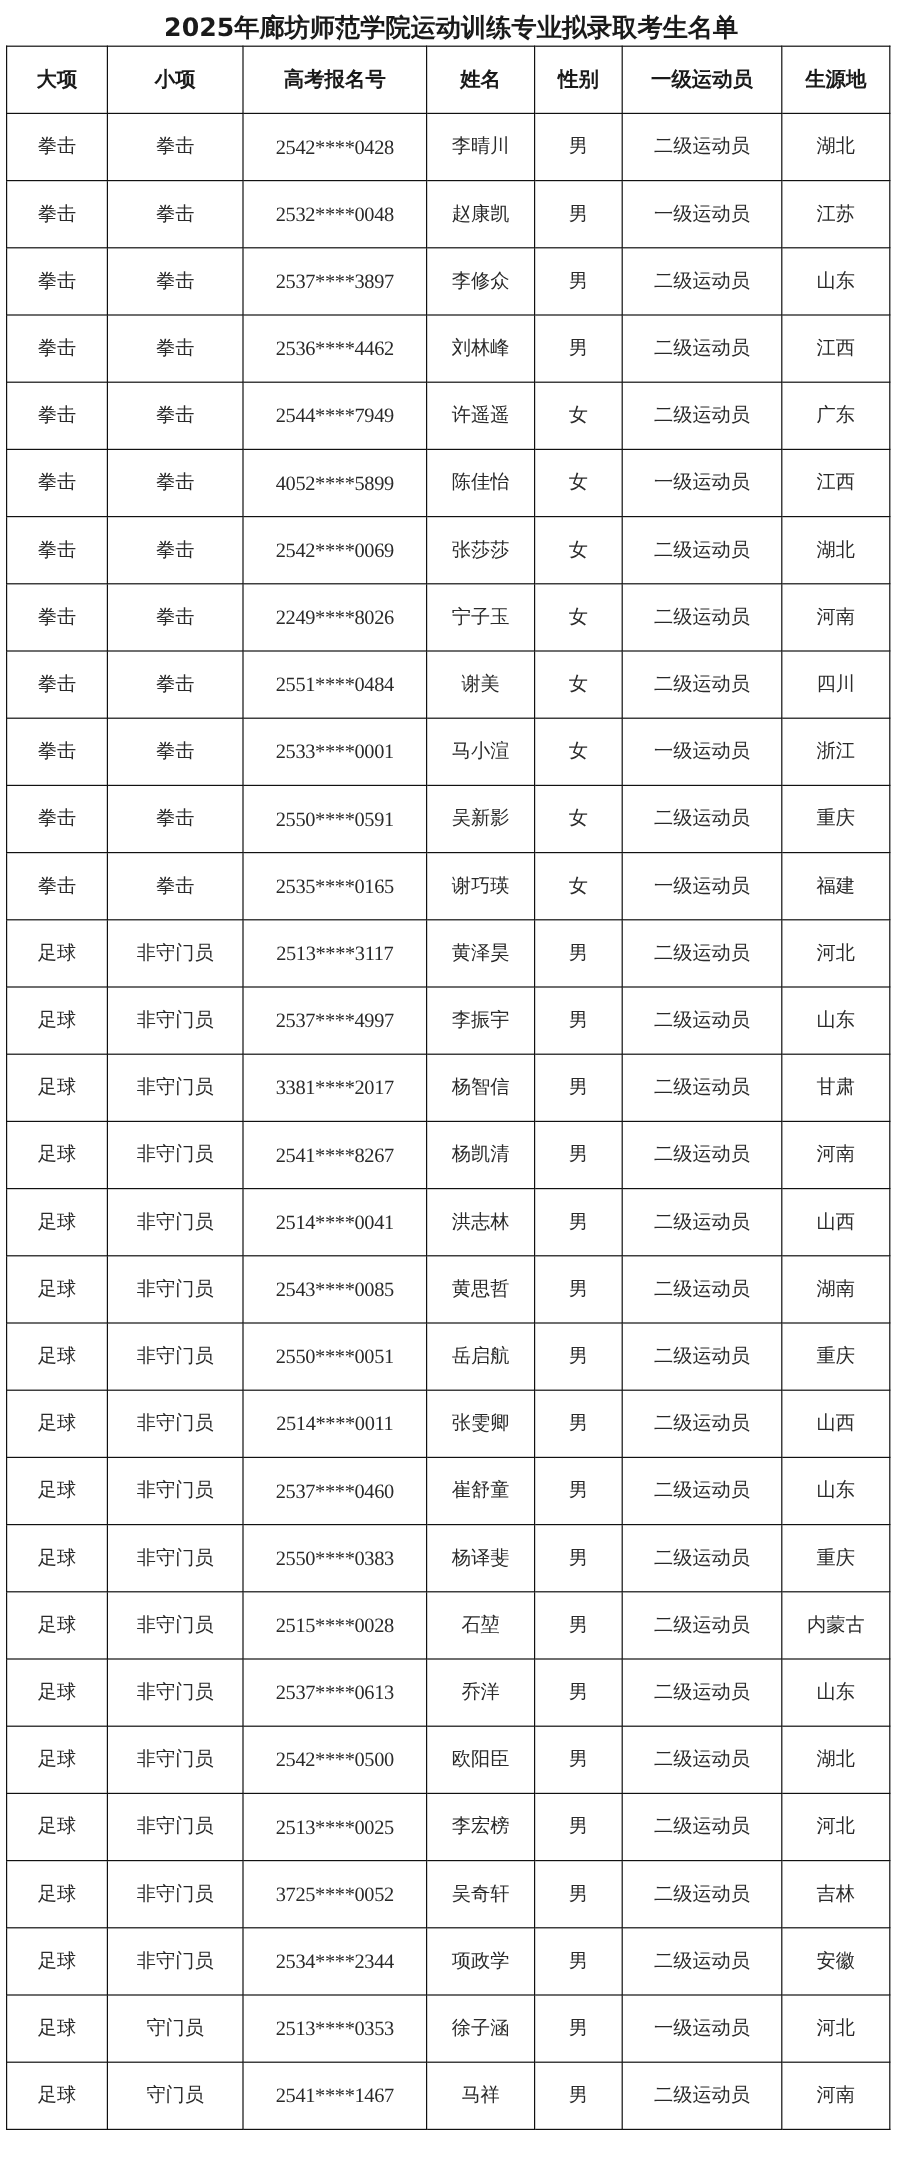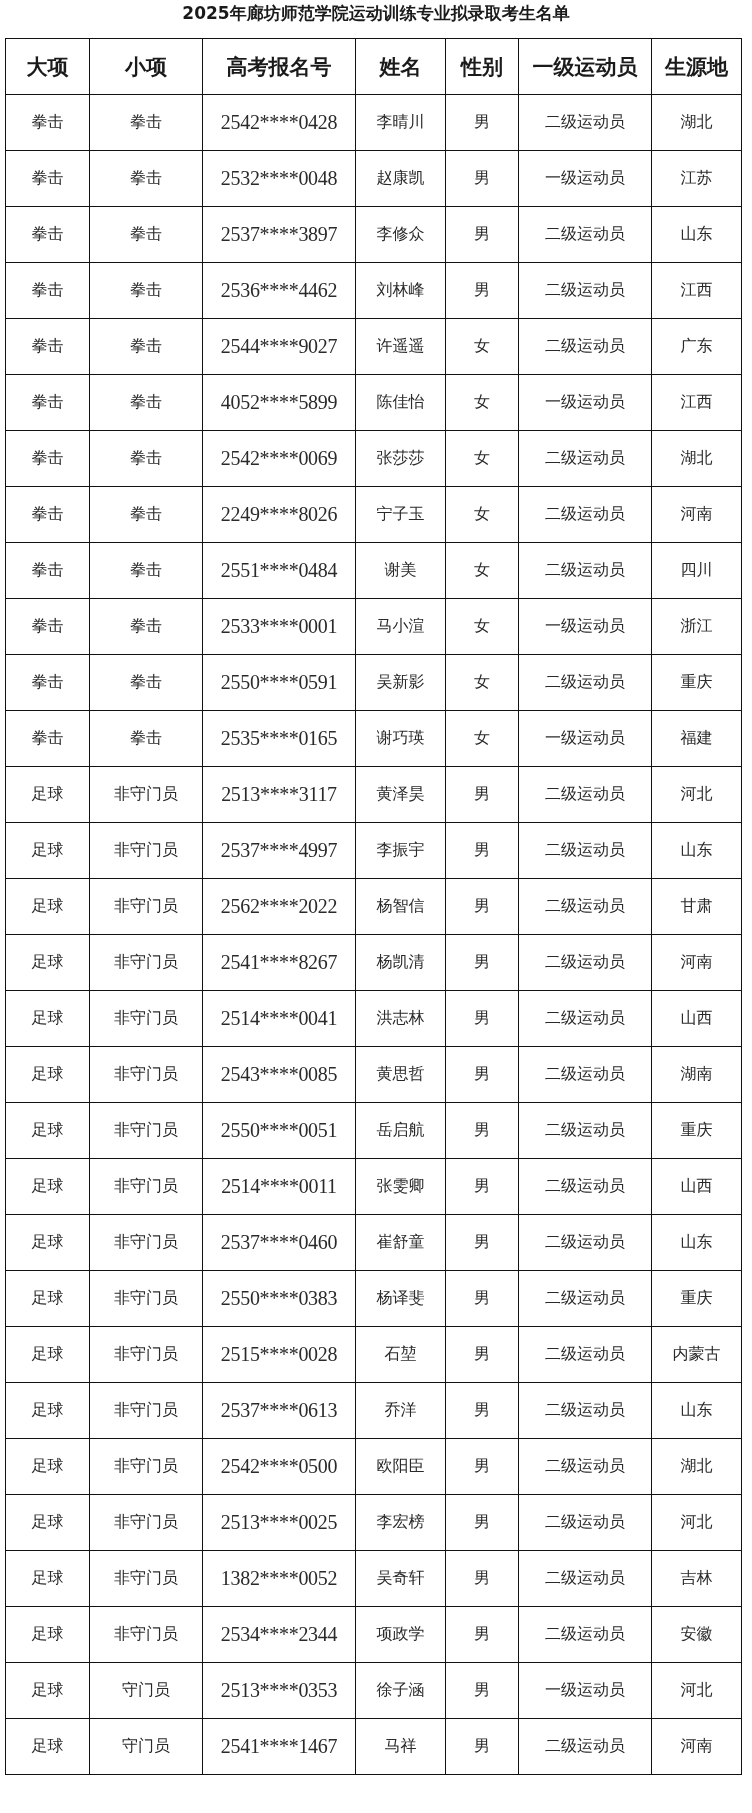--- a/index.html
+++ b/index.html
@@ -1,27 +1,27 @@
 <!DOCTYPE html>
 <html><head>
 <meta charset="utf-8">
 <style>
   html, body { margin:0; padding:0; background:#ffffff; }
   body { width:752px; height:1813px; position:relative; overflow:hidden;
          font-family: "DejaVu Serif", "Liberation Serif", serif; color:#1a1a1a; }
   .title { position:absolute; left:0; top:0; width:752px; height:34px; line-height:22px;
-           text-align:center; font-size:17px; font-weight:bold; padding-top:2px;
+           text-align:center; font-size:21px; font-weight:bold; padding-top:12px;
            font-family: "DejaVu Sans", "Liberation Sans", sans-serif; }
   table { position:absolute; left:5px; top:38px; border-collapse:collapse; table-layout:fixed;
           width:736px; }
   td, th { border:1.5px solid #111; text-align:center; vertical-align:middle; padding:0;
            height:55px; font-size:16px; font-weight:normal; overflow:hidden; white-space:nowrap; }
-  th { font-weight:bold; font-size:21px; font-family: Liberation Serif, serif; }
+  th { font-weight:bold; font-size:17px; font-family: Liberation Serif, serif; }
   td { color:#2a2a2a; }
-  td.num { font-family: "Liberation Serif", "DejaVu Serif", serif; font-size:20px; letter-spacing:-0.3px; }
+  td.num { font-family: "Liberation Serif", "DejaVu Serif", serif; font-size:17px; letter-spacing:-0.3px; }
 </style>
 </head>
 <body>
 
 <div class="title">2025年廊坊师范学院运动训练专业拟录取考生名单</div>
 
 <table>
   <colgroup>
     <col style="width:84px">
       <col style="width:113px">
@@ -75,21 +75,21 @@
         <td>拳击</td>
         <td class="num">2536****4462</td>
         <td>刘林峰</td>
         <td>男</td>
         <td>二级运动员</td>
         <td>江西</td>
       </tr>
       <tr>
         <td>拳击</td>
         <td>拳击</td>
-        <td class="num">2544****9027</td>
+        <td class="num">2544****7949</td>
         <td>许遥遥</td>
         <td>女</td>
         <td>二级运动员</td>
         <td>广东</td>
       </tr>
       <tr>
         <td>拳击</td>
         <td>拳击</td>
         <td class="num">4052****5899</td>
         <td>陈佳怡</td>
@@ -165,21 +165,21 @@
         <td>非守门员</td>
         <td class="num">2537****4997</td>
         <td>李振宇</td>
         <td>男</td>
         <td>二级运动员</td>
         <td>山东</td>
       </tr>
       <tr>
         <td>足球</td>
         <td>非守门员</td>
-        <td class="num">2562****2022</td>
+        <td class="num">3381****2017</td>
         <td>杨智信</td>
         <td>男</td>
         <td>二级运动员</td>
         <td>甘肃</td>
       </tr>
       <tr>
         <td>足球</td>
         <td>非守门员</td>
         <td class="num">2541****8267</td>
         <td>杨凯清</td>
@@ -273,21 +273,21 @@
         <td>非守门员</td>
         <td class="num">2513****0025</td>
         <td>李宏榜</td>
         <td>男</td>
         <td>二级运动员</td>
         <td>河北</td>
       </tr>
       <tr>
         <td>足球</td>
         <td>非守门员</td>
-        <td class="num">1382****0052</td>
+        <td class="num">3725****0052</td>
         <td>吴奇轩</td>
         <td>男</td>
         <td>二级运动员</td>
         <td>吉林</td>
       </tr>
       <tr>
         <td>足球</td>
         <td>非守门员</td>
         <td class="num">2534****2344</td>
         <td>项政学</td>

